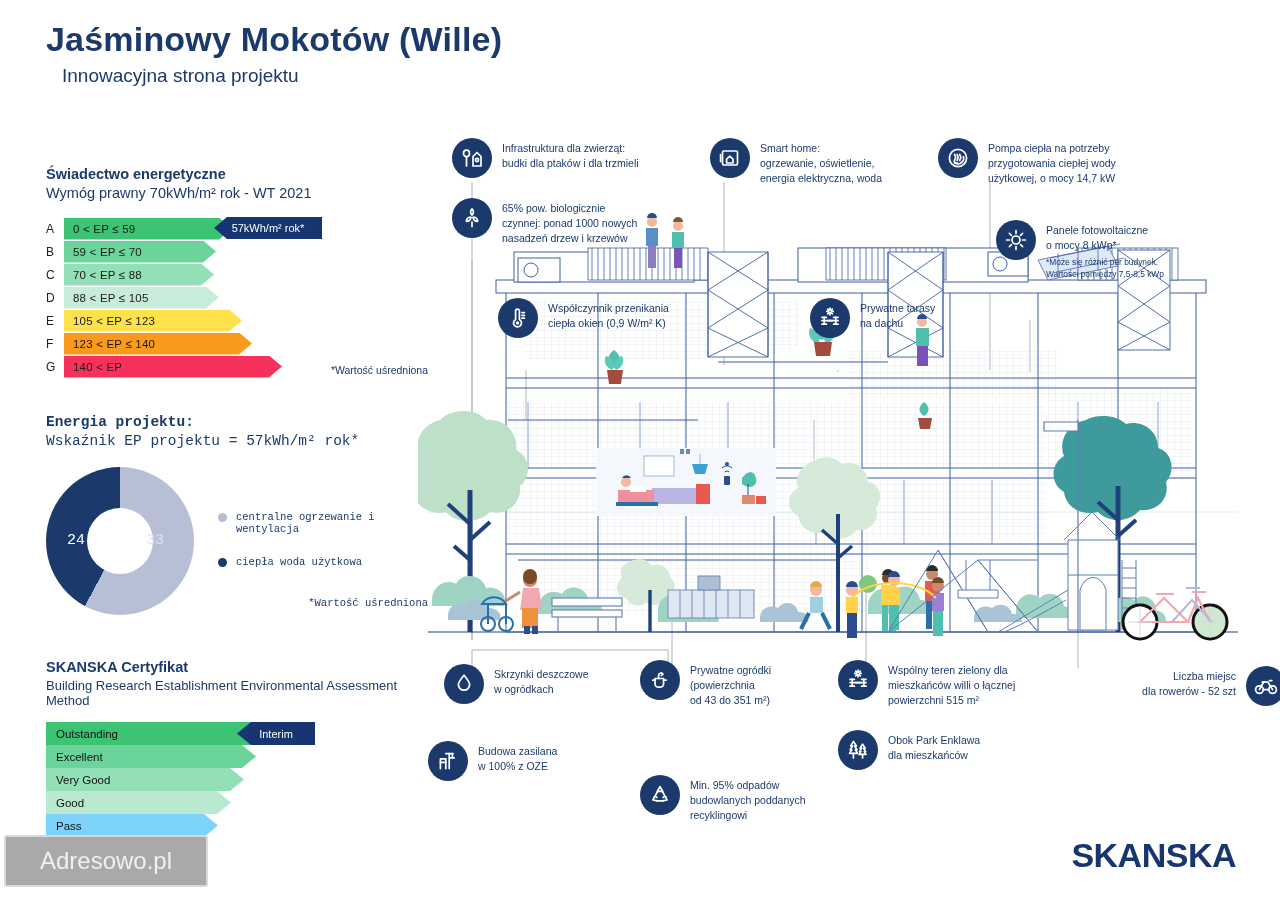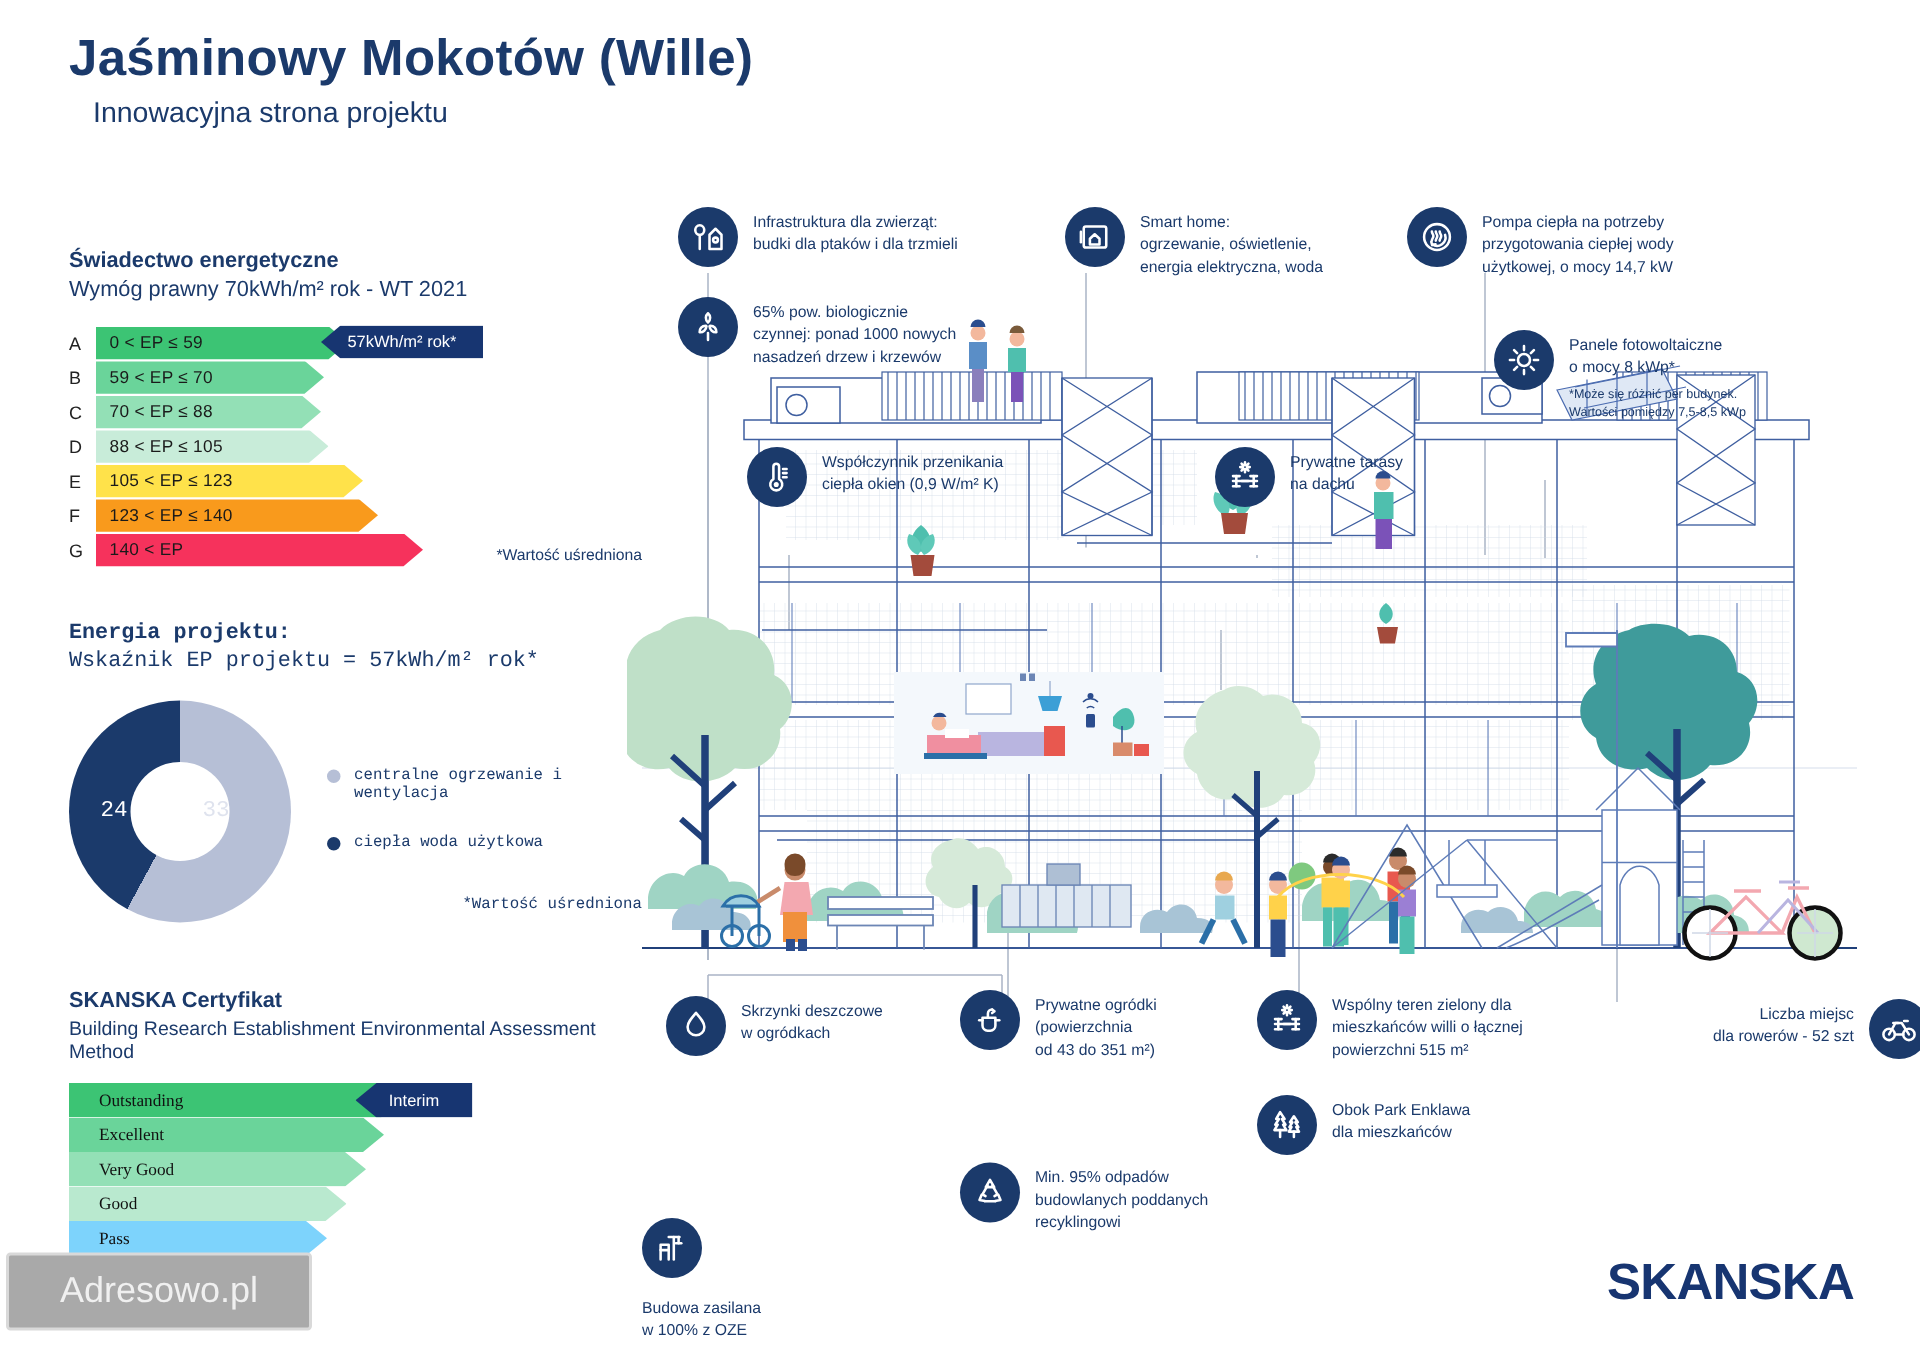--- a/index.html
+++ b/index.html
@@ -35,34 +35,34 @@
         clip-path:polygon(13px 0, 100% 0, 100% 100%, 13px 100%, 0 50%);}
   #energy-pointer b{color:#fff;font-size:11px;font-weight:400;}
   #energy-note{position:absolute;right:-22px;bottom:2px;}
 
   
   #donut-sect{margin-top:36px;font-family:Liberation Mono, monospace;}
   #donut-area{margin-top:18px;position:relative;height:150px;}
   #donut{position:absolute;left:0px;top:0px;width:148px;height:148px;border-radius:50%;}
   #donut .hole{position:absolute;left:41px;top:41px;width:66px;height:66px;border-radius:50%;background:#fff;}
   .dval{position:absolute;font-size:15px;font-weight:400;}
-  #dval-a{left:89px;top:65px;color:#dfe3ee;}
+  #dval-a{left:100px;top:65px;color:#dfe3ee;}
   #dval-b{left:21px;top:65px;color:#ffffff;}
   .legend{position:absolute;left:172px;}
   .lg{display:flex;align-items:flex-start;gap:9px;font-size:10.5px;color:#1b3a6b;}
   .dot{width:9px;height:9px;border-radius:50%;margin-top:2px;flex:none;}
   #donut-note{position:absolute;right:-22px;top:130px;}
 
   
   #breeam-sect{margin-top:42px;}
   #breeam-chart{margin-top:14px;position:relative;}
   .brow{height:23px;margin-bottom:0px;position:relative;}
   .bbar{height:23px;display:flex;align-items:center;
         clip-path:polygon(0 0, calc(100% - 14px) 0, 100% 50%, calc(100% - 14px) 100%, 0 100%);}
-  .bbar span{font-size:11.5px;color:#111;padding-left:20px;white-space:nowrap;font-family:Liberation Serif, serif;}
+  .bbar span{font-size:11.5px;color:#111;padding-left:10px;white-space:nowrap;}
   #breeam-pointer{position:absolute;left:191px;top:0;height:23px;width:78px;background:#173571;
         display:flex;align-items:center;justify-content:center;
         clip-path:polygon(14px 0, 100% 0, 100% 100%, 14px 100%, 0 50%);}
   #breeam-pointer b{color:#fff;font-size:11px;font-weight:400;}
 
   
   #illo{position:absolute;left:418px;top:120px;width:830px;height:740px;}
   #illo svg{display:block;}
 
   
@@ -707,21 +707,21 @@
               <path stroke="#fff" stroke-width="1.7" fill="none" stroke-linecap="round" stroke-linejoin="round" d="M9.6 15.6h5.2"></path>
               <path stroke="#fff" stroke-width="1.7" fill="none" stroke-linecap="round" stroke-linejoin="round" d="M8.2 8h3.2"></path>
               <path stroke="#fff" stroke-width="1.7" fill="none" stroke-linecap="round" stroke-linejoin="round" d="M15.4 6.6h2.4"></path>
             </svg>
           </div>
           <div style="width:180px">
             <div class="cotxt">Liczba miejsc
 dla rowerów - 52 szt</div>
           </div>
         </div>
-        <div class="co" style="left: 10px; top: 692px; flex-direction: column;">
+        <div class="co" style="left: 10px; top: 621px;">
           <div class="ico">
             <svg viewBox="0 0 24 24">
               <path stroke="#fff" stroke-width="1.7" fill="none" stroke-linecap="round" stroke-linejoin="round" d="M4.4 19.6V9.8h5.4v9.8"></path>
               <path stroke="#fff" stroke-width="1.7" fill="none" stroke-linecap="round" stroke-linejoin="round" d="M4.4 13.4h5.4"></path>
               <path stroke="#fff" stroke-width="1.7" fill="none" stroke-linecap="round" stroke-linejoin="round" d="M13.2 19.6V4.6"></path>
               <path stroke="#fff" stroke-width="1.7" fill="none" stroke-linecap="round" stroke-linejoin="round" d="M9.8 4.6h7.2"></path>
               <path stroke="#fff" stroke-width="1.7" fill="none" stroke-linecap="round" stroke-linejoin="round" d="M16.4 4.6v4.2"></path>
               <path stroke="#fff" stroke-width="1.7" fill="none" stroke-linecap="round" stroke-linejoin="round" d="M14.6 8.8h3.6"></path>
             </svg>
           </div>

